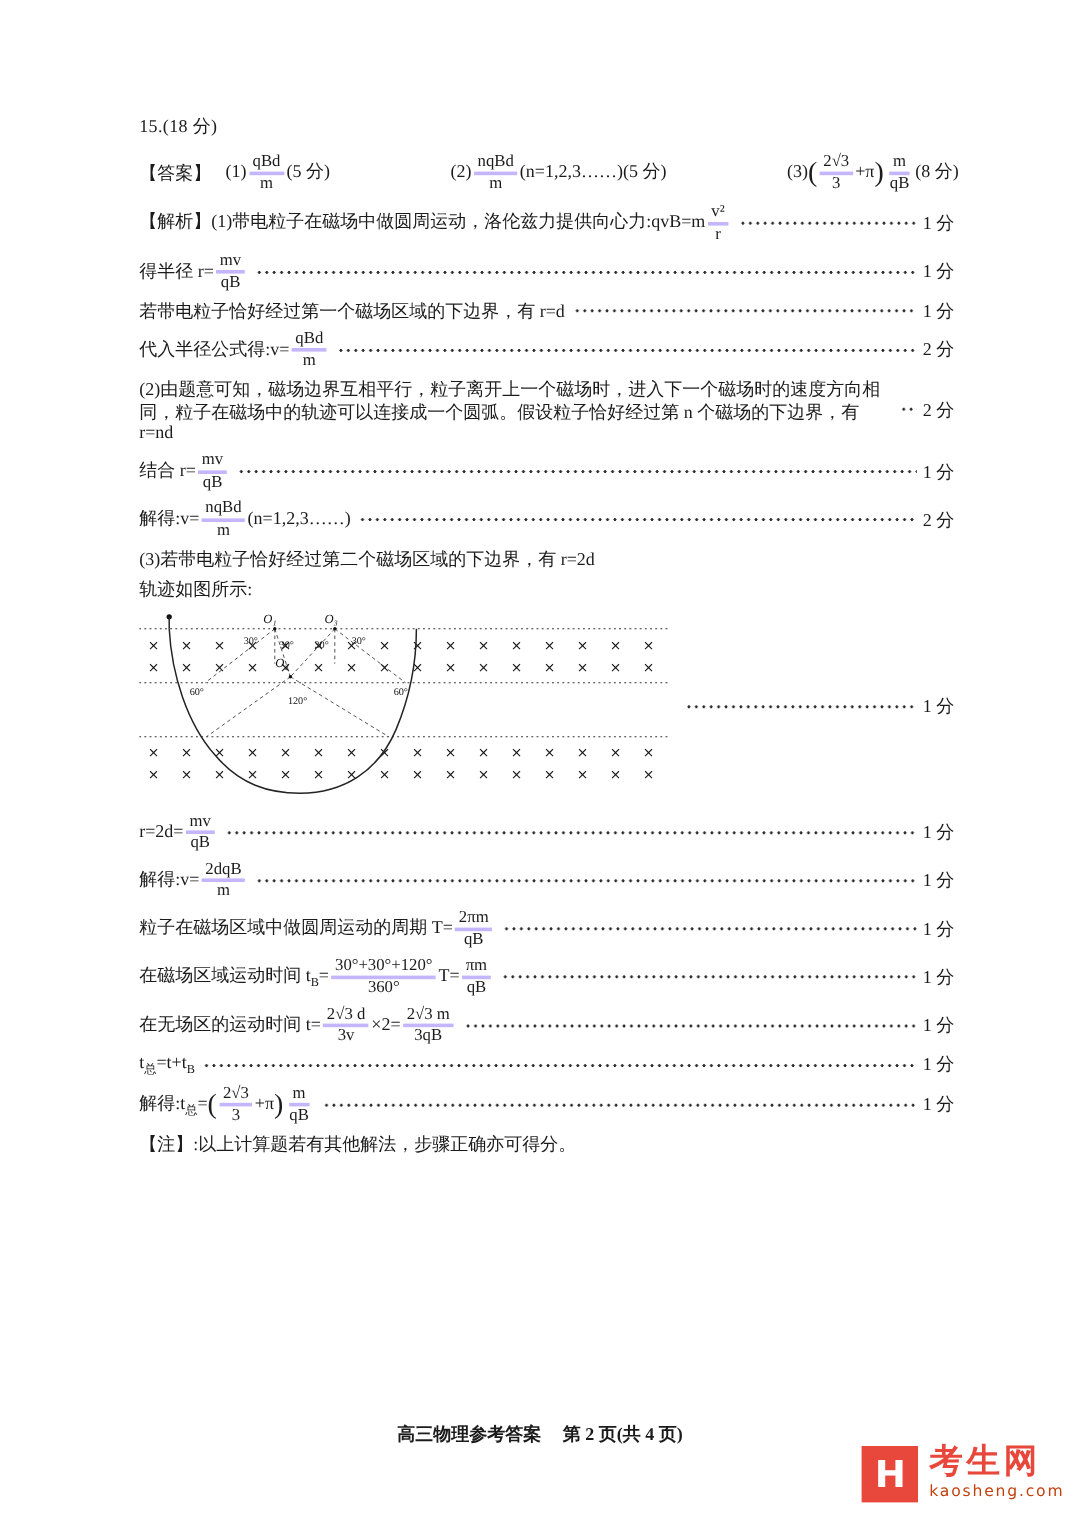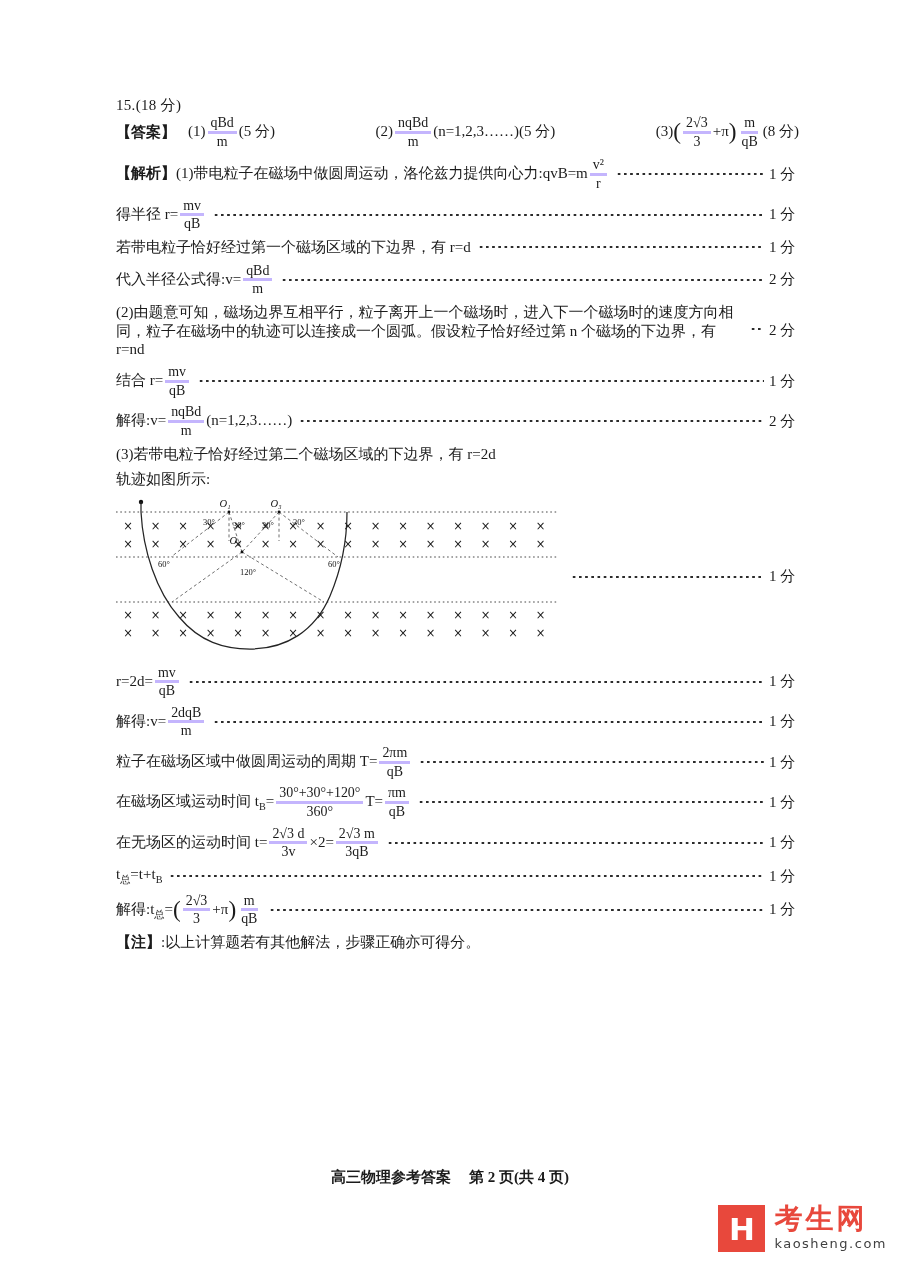--- a/index.html
+++ b/index.html
@@ -1,20 +1,20 @@
 <!DOCTYPE html>
 <html><head>
 <meta charset="utf-8">
 <style>
   *{margin:0;padding:0;box-sizing:border-box}
   html,body{width:900px;height:1263px;background:#ffffff;overflow:hidden}
   body{font-family:"Liberation Serif","DejaVu Serif",serif;color:#1b1b1b;font-size:15px;position:relative}
   .page{position:absolute;inset:0;padding:96px 95px 0 116px}
-  .q-number{margin-bottom:0;letter-spacing:.3px}
-  .blabel{font-weight:bold}
+  .q-number{margin-bottom:12px;letter-spacing:.3px}
+  .blabel{font-weight:normal}
   .answer-row{display:flex;align-items:center;margin-bottom:8px}
   .answer-parts{flex:1;display:flex;align-items:center;justify-content:space-between;padding:0 6px 0 12px}
   #solution-lines .line{display:flex;align-items:center;margin:6px 0}
   .line .content{max-width:660px}
   .line.tall{align-items:flex-end}
   .leader{flex:1;min-width:14px;height:12px;margin:0 5px 0 7px;
     background-image:radial-gradient(circle,#2b2b2b 1.1px,rgba(0,0,0,0) 1.35px);
     background-size:6.2px 12px;background-repeat:repeat-x;background-position:left center}
   .line.tall .leader{margin-bottom:4px}
   .score{white-space:nowrap;min-width:36px;text-align:left}
@@ -25,27 +25,27 @@
   .bigp{font-size:1.55em;line-height:1;vertical-align:-0.14em}
   .diagram-row{margin:4px 0 8px}
   .diagram-svg{width:448px;height:164px;flex:0 0 auto}
   .bnd{stroke:#333;stroke-width:.9;stroke-dasharray:1.6 2.7}
   .cross{font-size:11.5px;fill:#161616;font-family:"DejaVu Sans",sans-serif}
   .traj{fill:none;stroke:#242424;stroke-width:1.25}
   .dash{stroke:#4a4a4a;stroke-width:.8;stroke-dasharray:3 2.6;fill:none}
   .albl{font-size:8.5px;fill:#141414}
   .olbl{font-size:10.5px;font-style:italic;fill:#141414}
   .note-row{margin-top:0}
-  .footer{position:absolute;left:0;right:0;bottom:76px;text-align:center;font-weight:bold;font-size:15px}
+  .footer{position:absolute;left:0;right:0;bottom:58px;text-align:center;font-weight:bold;font-size:15px}
   .footer span{margin:0 9px}
   .watermark{position:absolute;right:13px;bottom:11px;display:flex;align-items:center;gap:9px}
   .wm-badge{width:47px;height:47px;background:#e8483c;color:#fff;display:flex;align-items:center;justify-content:center;
     font-size:31px;font-weight:bold;font-family:"DejaVu Sans",sans-serif}
   .wm-name{color:#e8483c;font-size:28px;font-weight:bold;letter-spacing:3px;line-height:1.05;font-family:Liberation Mono, monospace}
-  .wm-url{color:#404040;font-size:13px;letter-spacing:1.5px;font-family:"DejaVu Sans",sans-serif}
+  .wm-url{color:#c2410c;font-size:13px;letter-spacing:1.5px;font-family:"DejaVu Sans",sans-serif}
 </style>
 </head>
 <body>
 
 <div class="page">
 
   <div class="q-number">15.(18 分)</div>
 
   <div class="answer-row">
     <span class="blabel">【答案】</span>

